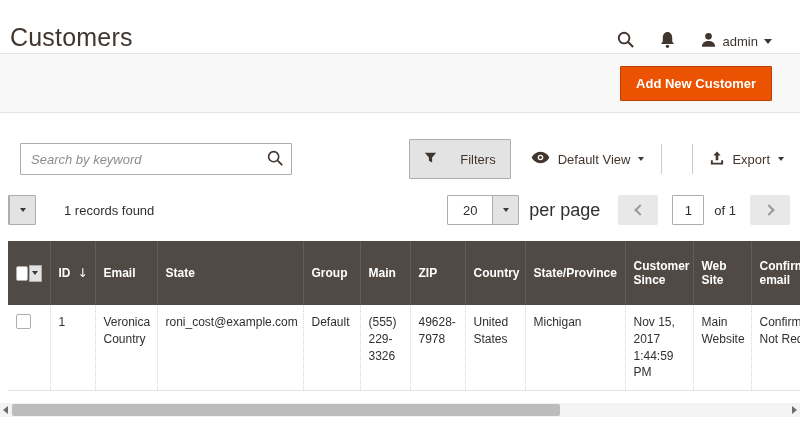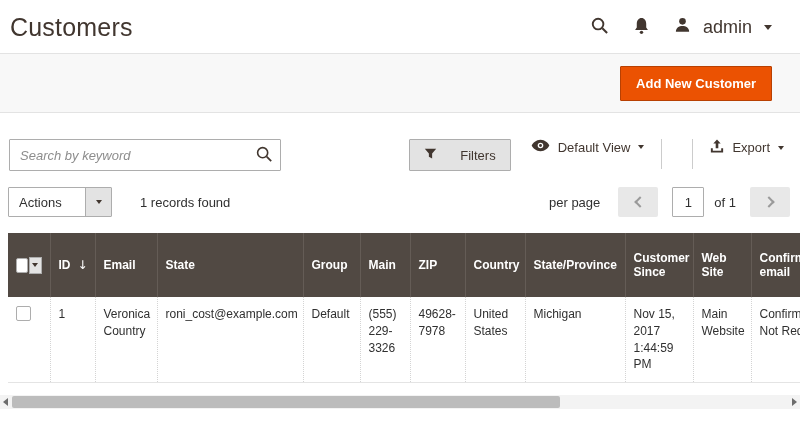--- a/index.html
+++ b/index.html
@@ -5,67 +5,67 @@
   :root{
     --accent:#eb5202;
     --gridhead:#514943;
     --heading:#41362f;
   }
   *{box-sizing:border-box;margin:0;padding:0}
   html,body{width:800px;height:427px;background:#fff;overflow:hidden;
     font-family:"Liberation Sans","DejaVu Sans",sans-serif;color:#303030}
 
   
-  .page-header{display:flex;justify-content:space-between;align-items:flex-start;
+  .page-header{display:flex;justify-content:space-between;align-items:flex-end;
     padding:13px 28px 0 10px;height:52px}
   .page-title{font-size:25px;font-weight:400;color:var(--heading);letter-spacing:.2px}
   .header-actions{display:flex;align-items:center;gap:24px;margin-top:3px}
   .icon-btn{background:none;border:none;cursor:pointer;display:flex;align-items:center;padding:0}
-  .admin-menu{background:none;border:none;cursor:pointer;display:flex;align-items:center;gap:12px;
-    font-size:18px;color:var(--heading)}
+  .admin-menu{background:none;border:none;cursor:pointer;display:flex;align-items:center;gap:6px;
+    font-size:13px;color:var(--heading)}
   .caret{display:inline-block;width:0;height:0;border-left:4px solid transparent;
     border-right:4px solid transparent;border-top:5px solid var(--heading)}
   .caret.sm{border-left-width:3px;border-right-width:3px;border-top-width:4px}
 
   
   .action-band{height:60px;background:#f8f8f8;border-top:1px solid #e3e3e3;
     border-bottom:1px solid #e3e3e3;margin-top:1px;display:flex;justify-content:flex-end;
     align-items:center;padding-right:28px}
   .add-btn{background:var(--accent);color:#fff;border:1px solid #b84002;border-radius:1px;
     font-size:13px;font-weight:bold;padding:9px 15px;cursor:pointer;
     font-family:"Liberation Sans",sans-serif}
 
   
-  .toolbar{display:flex;align-items:flex-start;margin:26px 14px 0 9px}
+  .toolbar{display:flex;align-items:center;margin:26px 14px 0 20px}
   .search-box{position:relative;width:272px;height:32px}
   .search-box input{width:100%;height:100%;border:1px solid #adadad;border-radius:1px;
     padding:0 34px 0 10px;font-size:13px;color:#303030;font-family:"Liberation Sans",sans-serif}
   .search-box input::placeholder{font-style:italic;color:#8d8d8d}
   .search-submit{position:absolute;right:8px;top:6px;cursor:pointer;background:none;border:none}
   .tb-spacer{flex:1}
   .filters-btn{display:flex;align-items:center;gap:23px;background:#e3e3e3;border:1px solid #adadad;
-    border-radius:1px;height:32px;padding:0 14px;font-size:13px;color:var(--heading);cursor:pointer;
+    border-radius:1px;height:40px;padding:0 14px;font-size:13px;color:var(--heading);cursor:pointer;
     font-family:"Liberation Sans",sans-serif}
   .tb-group{display:flex;align-items:center;gap:8px;font-size:13px;color:var(--heading);
     cursor:pointer;padding:0 2px}
   .tb-sep{width:1px;height:30px;background:#ccc;margin:0 15px}
   .filters-gap{width:18px}
 
   
   .controls-row{display:flex;align-items:center;margin:16px 10px 0 8px;height:30px}
   .split-select{display:flex;height:30px;border:1px solid #adadad;border-radius:1px;
     background:#fff;cursor:pointer}
   .split-select .val{display:flex;align-items:center;padding:0 10px;font-size:13px;color:#303030}
   .split-select .caret-box{width:26px;background:#e3e3e3;border-left:1px solid #adadad;
     display:flex;align-items:center;justify-content:center}
   .actions-select .val{width:76px}
   .records{margin-left:28px;font-size:13px;color:#303030}
   .paging{margin-left:auto;display:flex;align-items:center}
   .perpage-select .val{width:44px;justify-content:center}
-  .per-page-label{font-size:13px;color:#303030;margin:0 18px 0 10px}
+  .per-page-label{font-size:18px;color:#303030;margin:0 18px 0 10px}
   .page-nav{width:40px;height:30px;background:#e8e8e8;border:none;border-radius:2px;
     display:flex;align-items:center;justify-content:center;cursor:pointer}
   .chev{display:inline-block;width:8px;height:8px;border-color:#9a9a9a;border-style:solid;border-width:0}
   .chev.left{border-left-width:2px;border-bottom-width:2px;transform:rotate(45deg);margin-left:3px}
   .chev.right{border-top-width:2px;border-right-width:2px;transform:rotate(45deg);margin-right:3px}
   .page-input{width:32px;height:30px;border:1px solid #adadad;border-radius:1px;text-align:center;
     font-size:13px;margin:0 10px 0 14px;color:#303030;font-family:"Liberation Sans",sans-serif}
   .of-label{font-size:13px;color:#303030;margin-right:14px}
 
   
@@ -183,28 +183,33 @@
           <path d="M1 10.5 v5 h14 v-5 h-2.2 v2.8 H3.2 v-2.8 z" fill="#41362f"></path>
         </svg>
     </span>
     <span>Export</span>
     <span class="caret sm"></span>
   </div>
 </div>
 
 <div class="controls-row">
   <div class="split-select actions-select">
-    <span class="val">Actions</span>
     <span class="caret-box">
         <span class="caret sm"></span>
       </span>
   </div>
   <span class="records">1 records found</span>
 
   <div class="paging">
+    <div class="split-select perpage-select">
+      <span class="val">20</span>
+      <span class="caret-box">
+          <span class="caret sm"></span>
+        </span>
+    </div>
     <span class="per-page-label">per page</span>
     <button class="page-nav">
       <span class="chev left"></span>
     </button>
     <input class="page-input" value="1" style="">
     <span class="of-label">of 1</span>
     <button class="page-nav">
       <span class="chev right"></span>
     </button>
   </div>

